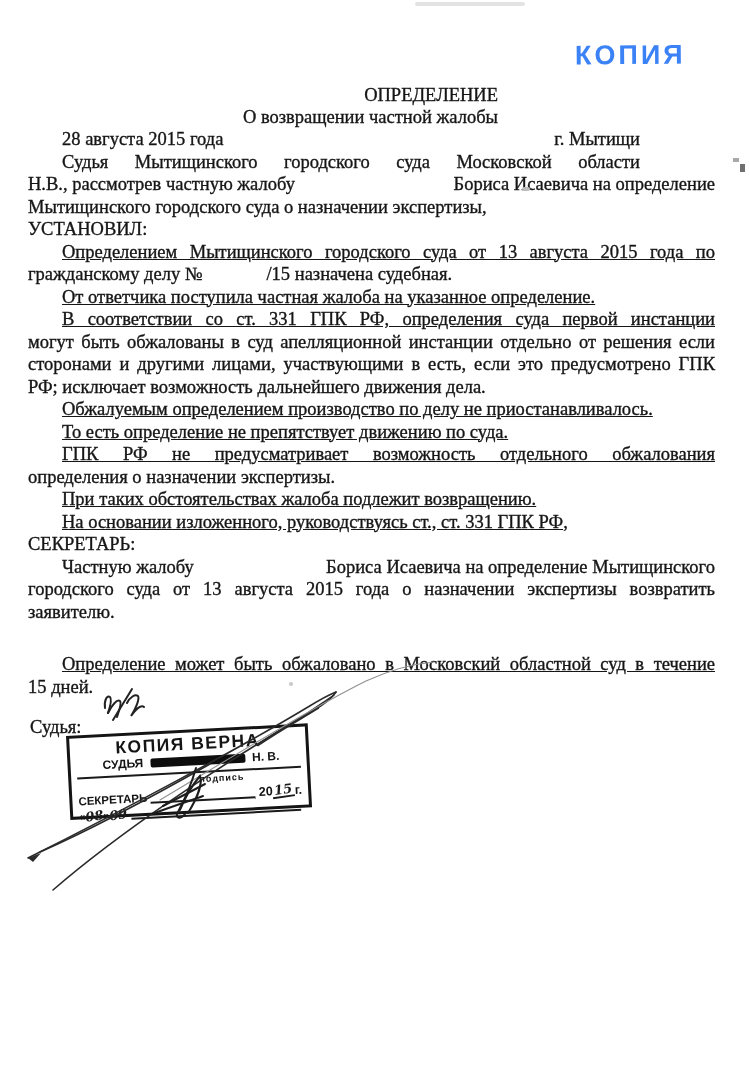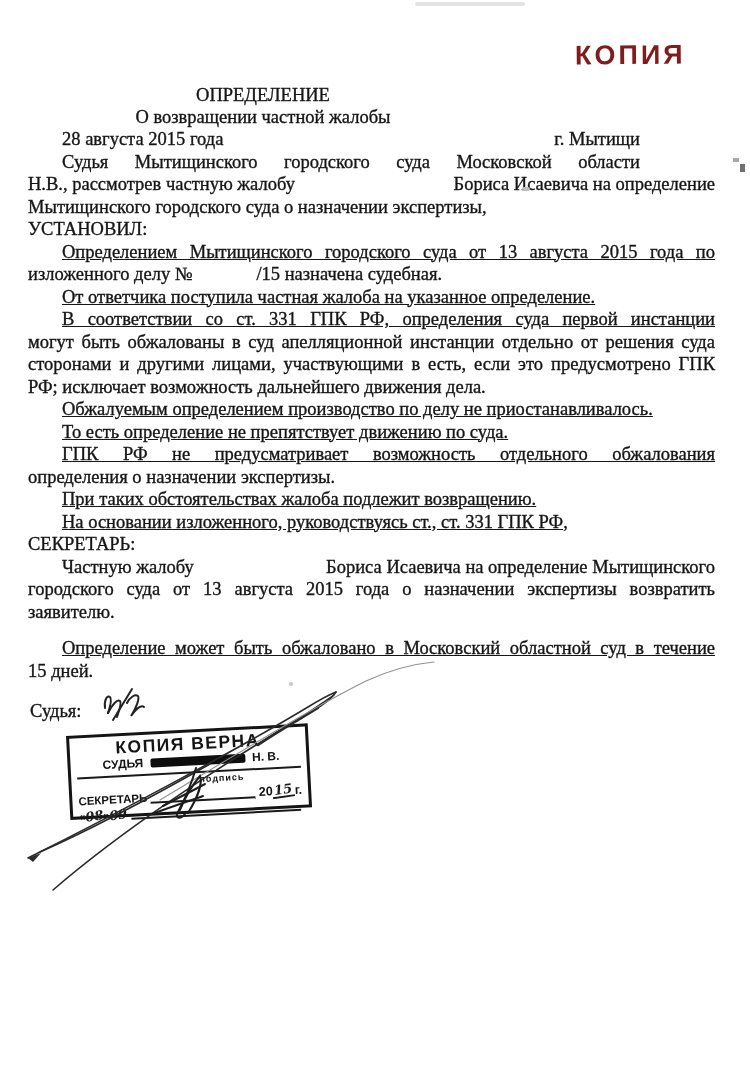--- a/index.html
+++ b/index.html
@@ -8,37 +8,37 @@
     background:#ffffff; overflow:hidden;
     font-family:"Liberation Serif", serif; color:#161616;
   }
   
   .flow {
     position:absolute; left:0; top:0; width:750px; box-sizing:border-box;
     padding:84px 35px 0 28px;
     font-size:18.5px; line-height:22.5px;
     -webkit-text-stroke:0.35px #161616;
   }
-  .center-470 { width:470px; text-align:center; line-height:22px; }
+  .center-470 { width:470px; text-align:right; line-height:22px; }
   .center-500 { width:500px; }
   .ind  { text-indent:34px;text-decoration:underline; }
   .pl34 { padding-left:34px; }
   .jl   { text-align:justify; text-align-last:justify; }
   .flexline { display:flex; justify-content:space-between; }
   .gap64 { display:inline-block; width:64px; }
   .intro-l1 { width:612px; text-indent:34px; text-align:justify; text-align-last:justify; }
   .city { margin-right:75px; }
-  .appeal { margin-top:14px; }
+  .appeal { margin-top:30px; }
   .judge-line { margin-top:18px; display:flex; align-items:flex-end; }
   .judge-line .lbl { padding-left:2px; }
   
   .copy-mark {
     position:absolute; top:40px; right:64px;
     font-family:"Liberation Sans", sans-serif; font-weight:bold;
-    font-size:27px; letter-spacing:3px; color:#7f1d1d;
+    font-size:27px; letter-spacing:3px; color:#3b82f6;
     transform:rotate(-0.5deg);
   }
   
   .stamp {
     position:absolute; left:66px; top:736px; width:242px; height:84px;
     box-sizing:border-box; border:3px solid #141414; background:rgba(255,255,255,0);
     transform:rotate(-3deg); transform-origin:top left;
     font-family:"Liberation Sans", sans-serif; font-weight:bold; color:#141414;
     padding:2px 6px 0 6px;
   }
@@ -80,26 +80,26 @@
     <div class="intro-l1">Судья Мытищинского городского суда Московской области</div>
     <div class="flexline">
       <span>Н.В., рассмотрев частную жалобу</span>
       <span>Бориса Исаевича на определение</span>
     </div>
     <div>Мытищинского городского суда о назначении экспертизы,</div>
 
     <div class="center-500">УСТАНОВИЛ:</div>
 
     <div class="ind jl">Определением Мытищинского городского суда от 13 августа 2015 года по</div>
-    <div><span>изложенного делу №</span><span class="gap64"></span><span>/15 назначена судебная.</span></div>
+    <div><span>гражданскому делу №</span><span class="gap64"></span><span>/15 назначена судебная.</span></div>
 
     <div class="ind">От ответчика поступила частная жалоба на указанное определение.</div>
 
     <div class="ind jl">В соответствии со ст. 331 ГПК РФ, определения суда первой инстанции</div>
-    <div class="jl">могут быть обжалованы в суд апелляционной инстанции отдельно от решения суда</div>
+    <div class="jl">могут быть обжалованы в суд апелляционной инстанции отдельно от решения если</div>
     <div class="jl">сторонами и другими лицами, участвующими в есть, если это предусмотрено ГПК</div>
     <div>РФ; исключает возможность дальнейшего движения дела.</div>
 
     <div class="ind">Обжалуемым определением производство по делу не приостанавливалось.</div>
     <div class="ind">То есть определение не препятствует движению по суда.</div>
 
     <div class="ind jl">ГПК РФ не предусматривает возможность отдельного обжалования</div>
     <div>определения о назначении экспертизы.</div>
 
     <div class="ind">При таких обстоятельствах жалоба подлежит возвращению.</div>

